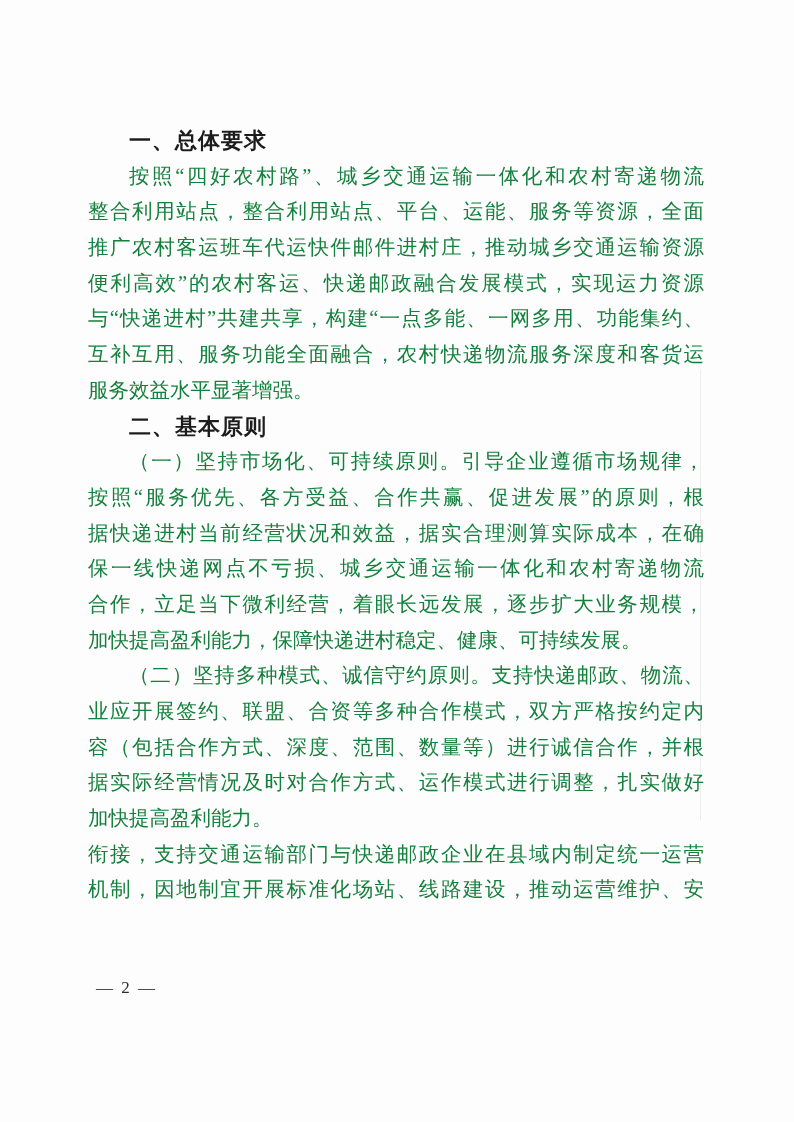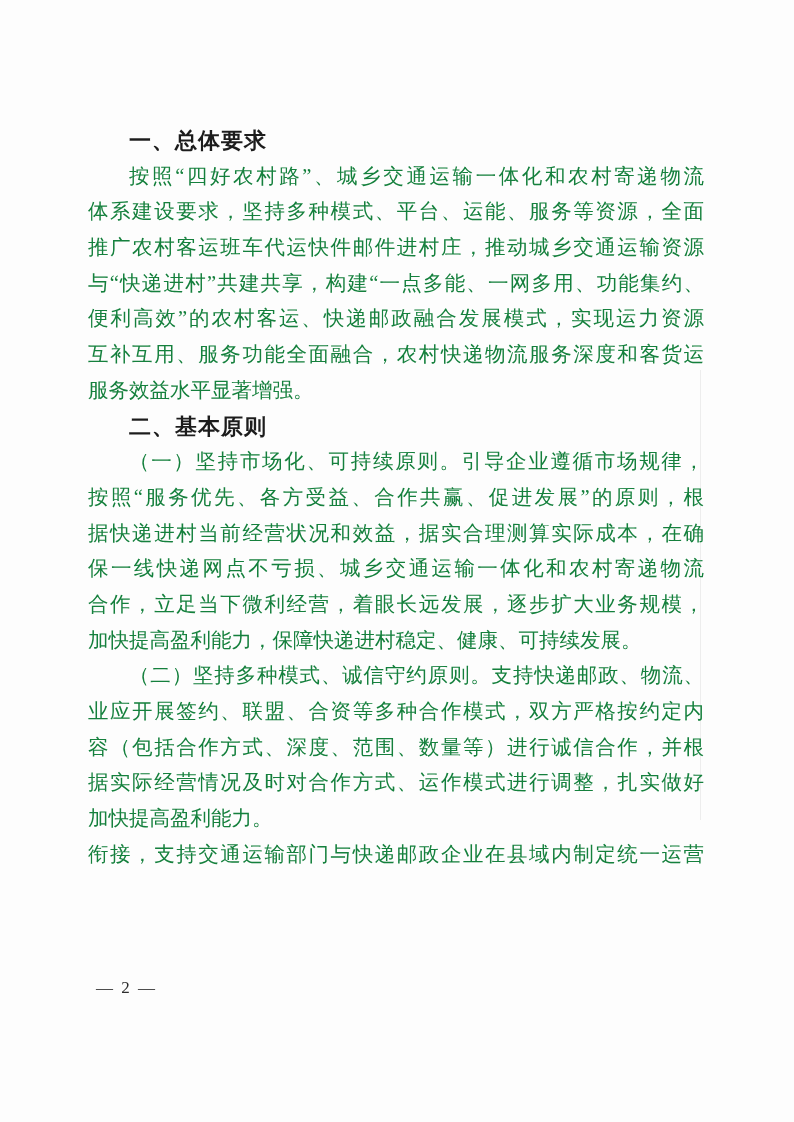--- a/index.html
+++ b/index.html
@@ -70,24 +70,24 @@
 </style>
 </head>
 <body>
 
 <div class="page">
   <div class="artifact-line"></div>
   <div class="content">
       <div class="heading">一、总体要求</div>
       <div class="paragraph">
         <div class="line first">按照“四好农村路”、城乡交通运输一体化和农村寄递物流</div>
-        <div class="line">体系建设要求，坚持多种模式、平台、运能、服务等资源，全面</div>
+        <div class="line">整合利用站点，整合利用站点、平台、运能、服务等资源，全面</div>
         <div class="line">推广农村客运班车代运快件邮件进村庄，推动城乡交通运输资源</div>
+        <div class="line">便利高效”的农村客运、快递邮政融合发展模式，实现运力资源</div>
         <div class="line">与“快递进村”共建共享，构建“一点多能、一网多用、功能集约、</div>
-        <div class="line">便利高效”的农村客运、快递邮政融合发展模式，实现运力资源</div>
         <div class="line">互补互用、服务功能全面融合，农村快递物流服务深度和客货运</div>
         <div class="line end">服务效益水平显著增强。</div>
       </div>
       <div class="heading">二、基本原则</div>
       <div class="paragraph">
         <div class="line first">（一）坚持市场化、可持续原则。引导企业遵循市场规律，</div>
         <div class="line">按照“服务优先、各方受益、合作共赢、促进发展”的原则，根</div>
         <div class="line">据快递进村当前经营状况和效益，据实合理测算实际成本，在确</div>
         <div class="line">保一线快递网点不亏损、城乡交通运输一体化和农村寄递物流</div>
         <div class="line">合作，立足当下微利经营，着眼长远发展，逐步扩大业务规模，</div>
@@ -95,16 +95,17 @@
       </div>
       <div class="paragraph">
         <div class="line first">（二）坚持多种模式、诚信守约原则。支持快递邮政、物流、</div>
         <div class="line">业应开展签约、联盟、合资等多种合作模式，双方严格按约定内</div>
         <div class="line">容（包括合作方式、深度、范围、数量等）进行诚信合作，并根</div>
         <div class="line">据实际经营情况及时对合作方式、运作模式进行调整，扎实做好</div>
         <div class="line end">加快提高盈利能力。</div>
       </div>
       <div class="paragraph">
         <div class="line">衔接，支持交通运输部门与快递邮政企业在县域内制定统一运营</div>
+        <div class="line">机制，因地制宜开展标准化场站、线路建设，推动运营维护、安</div>
       </div>
     </div>
   <div class="page-number">— 2 —</div>
 </div>
 
 </body></html>

